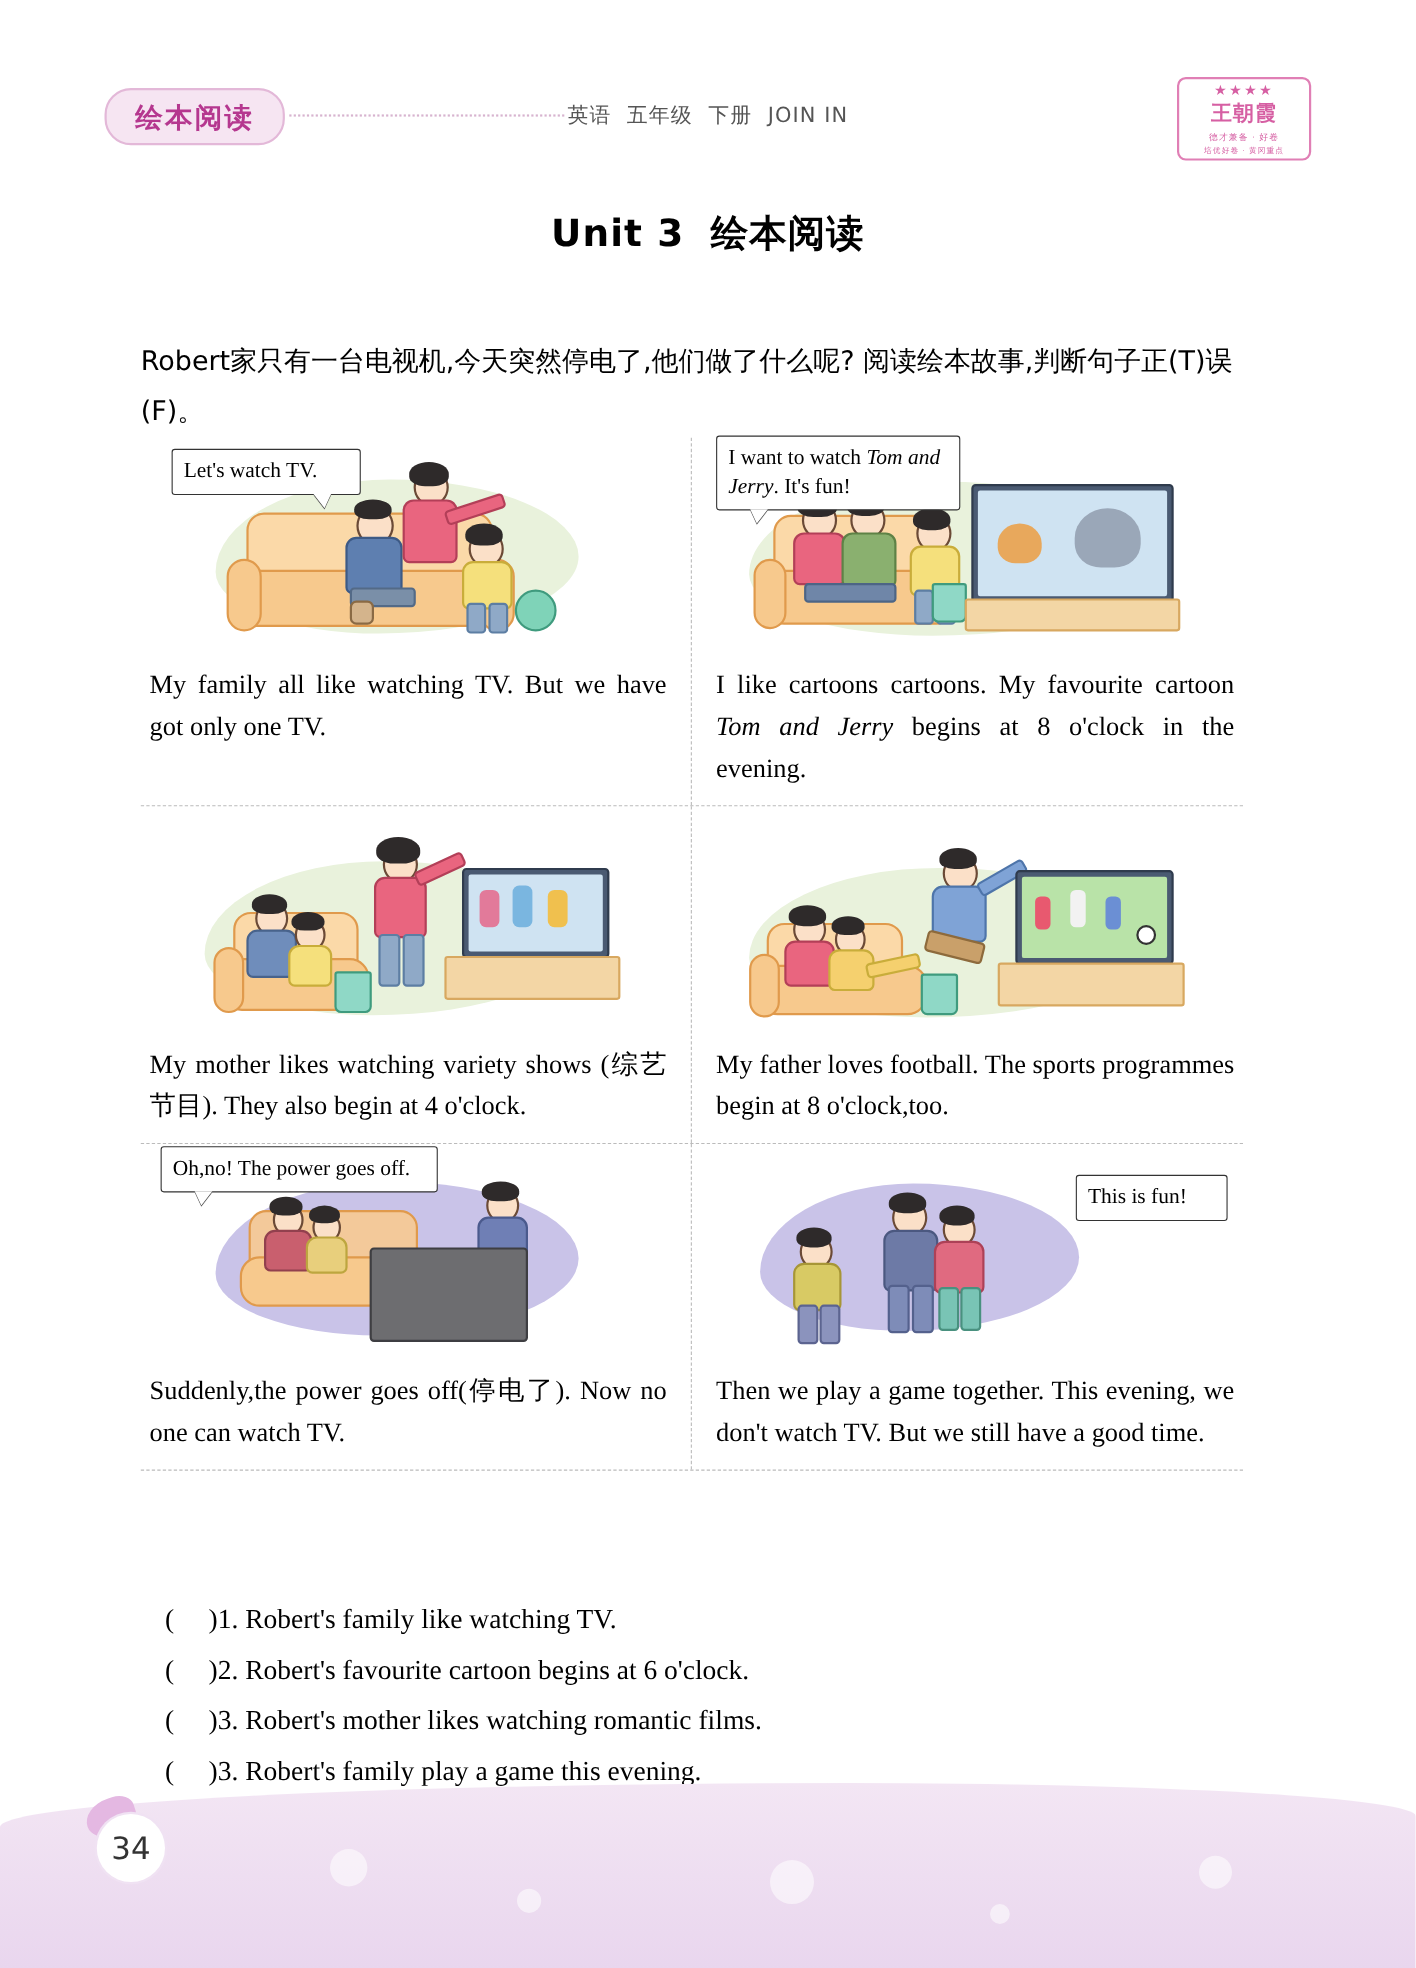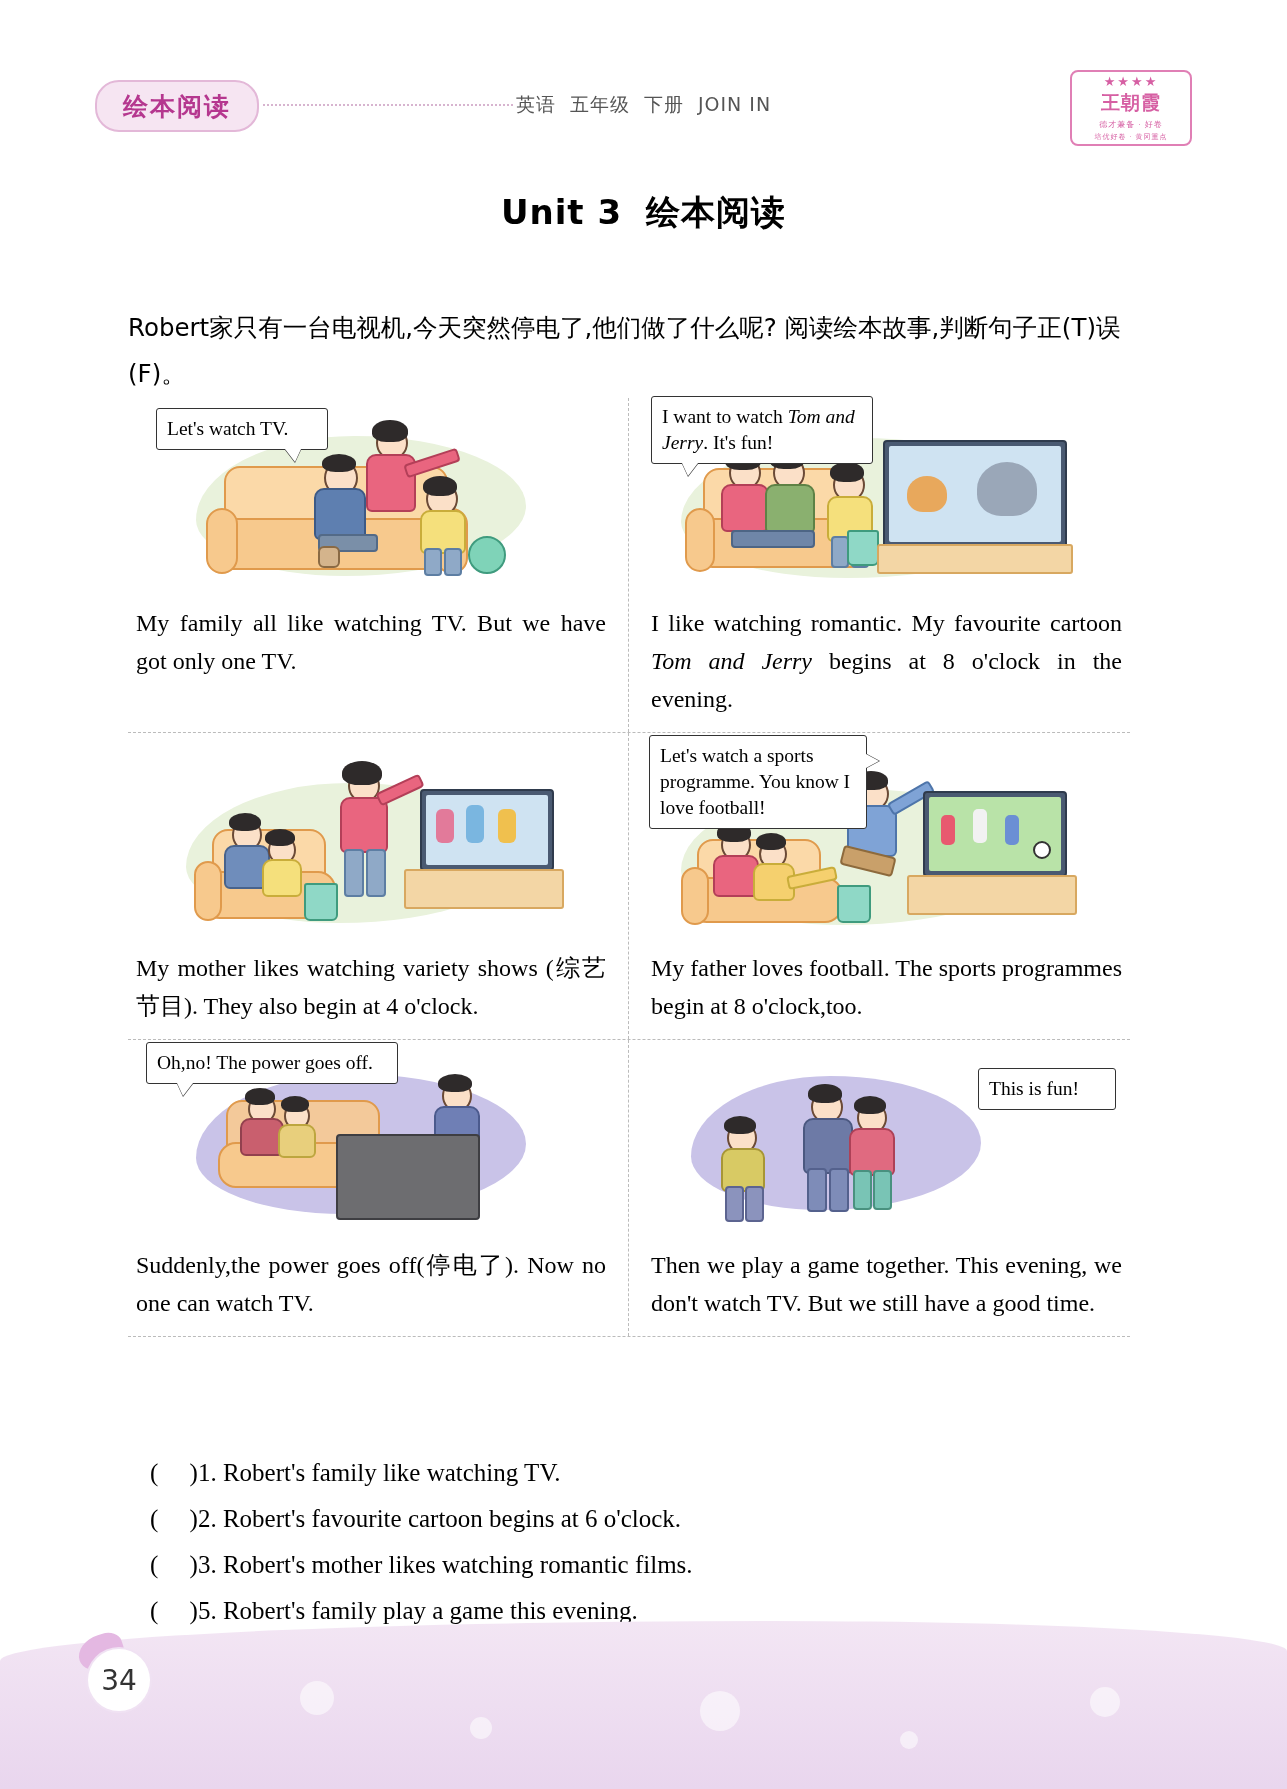--- a/index.html
+++ b/index.html
@@ -412,21 +412,21 @@
 
         <div class="tv" style="left:232px;top:32px;width:180px;height:104px;">
           <div class="tv-screen">
             <div style="position:absolute;left:18px;top:30px;width:40px;height:36px;background:#e8a85c;border-radius:50% 50% 40% 40%;"></div>
             <div style="position:absolute;left:88px;top:16px;width:60px;height:54px;background:#9aa7b8;border-radius:50% 50% 40% 40%;"></div>
           </div>
         </div>
         <div class="tv-stand" style="left:226px;top:136px;width:192px;height:26px;"></div>
         <div class="bubble tail-bl" style="left:0px;top:-12px;width:200px;"><span>I want to watch </span><i>Tom and Jerry</i><span>. It's fun!</span></div>
       </div>
-      <div class="caption"><span>I like watching romantic. My favourite cartoon </span><i>Tom and Jerry</i><span> begins at 8 o'clock in the evening.</span></div>
+      <div class="caption"><span>I like cartoons cartoons. My favourite cartoon </span><i>Tom and Jerry</i><span> begins at 8 o'clock in the evening.</span></div>
     </div>
   </div>
 
   <div class="grid-row">
     <div class="cell left">
       <div class="art tall">
         <div class="blob green-blob" style="left:50px;top:40px;width:340px;height:140px;"></div>
         <div class="sofa-back" style="left:76px;top:86px;width:110px;height:52px;"></div>
         <div class="sofa" style="left:66px;top:128px;width:130px;height:44px;"></div>
         <div class="sofa" style="left:58px;top:118px;width:24px;height:56px;"></div>
@@ -482,21 +482,20 @@
 
         <div class="tv" style="left:272px;top:48px;width:140px;height:82px;">
           <div class="tv-screen" style="background:#b9e3a8;">
             <div style="position:absolute;left:12px;top:18px;width:14px;height:30px;background:#e8596f;border-radius:5px;"></div>
             <div style="position:absolute;left:44px;top:12px;width:14px;height:34px;background:#f2f2f2;border-radius:5px;"></div>
             <div style="position:absolute;left:76px;top:18px;width:14px;height:30px;background:#6b8fd4;border-radius:5px;"></div>
             <div style="position:absolute;left:104px;top:44px;width:14px;height:14px;background:#fff;border:2px solid #333;border-radius:50%;"></div>
           </div>
         </div>
         <div class="tv-stand" style="left:256px;top:132px;width:166px;height:36px;"></div>
-        <div class="bubble tail-r" style="left:-2px;top:-8px;width:196px;">Let's watch a sports programme. You know I love football!</div>
       </div>
       <div class="caption">My father loves football. The sports programmes begin at 8 o'clock,too.</div>
     </div>
   </div>
 
   <div class="grid-row">
     <div class="cell left">
       <div class="art">
         <div class="blob purple-blob" style="left:60px;top:24px;width:330px;height:140px;"></div>
         <div class="sofa-back" style="left:90px;top:50px;width:150px;height:50px;background:#f3c99a;"></div>
@@ -545,21 +544,21 @@
       </div>
       <div class="caption">Then we play a game together. This evening, we don't watch TV. But we still have a good time.</div>
     </div>
   </div>
 </div>
 
 <div class="questions">
   <div class="q-item">(     )1. Robert's family like watching TV.</div>
   <div class="q-item">(     )2. Robert's favourite cartoon begins at 6 o'clock.</div>
   <div class="q-item">(     )3. Robert's mother likes watching romantic films.</div>
-  <div class="q-item">(     )5. Robert's family play a game this evening.</div>
+  <div class="q-item">(     )3. Robert's family play a game this evening.</div>
 </div>
 
 <div class="footer-band">
   <div class="bubble-dot" style="left:300px;top:60px;width:34px;height:34px;"></div>
   <div class="bubble-dot" style="left:470px;top:96px;width:22px;height:22px;"></div>
   <div class="bubble-dot" style="left:700px;top:70px;width:40px;height:40px;"></div>
   <div class="bubble-dot" style="left:900px;top:110px;width:18px;height:18px;"></div>
   <div class="bubble-dot" style="left:1090px;top:66px;width:30px;height:30px;"></div>
 </div>
 <div class="dolphin"></div>

